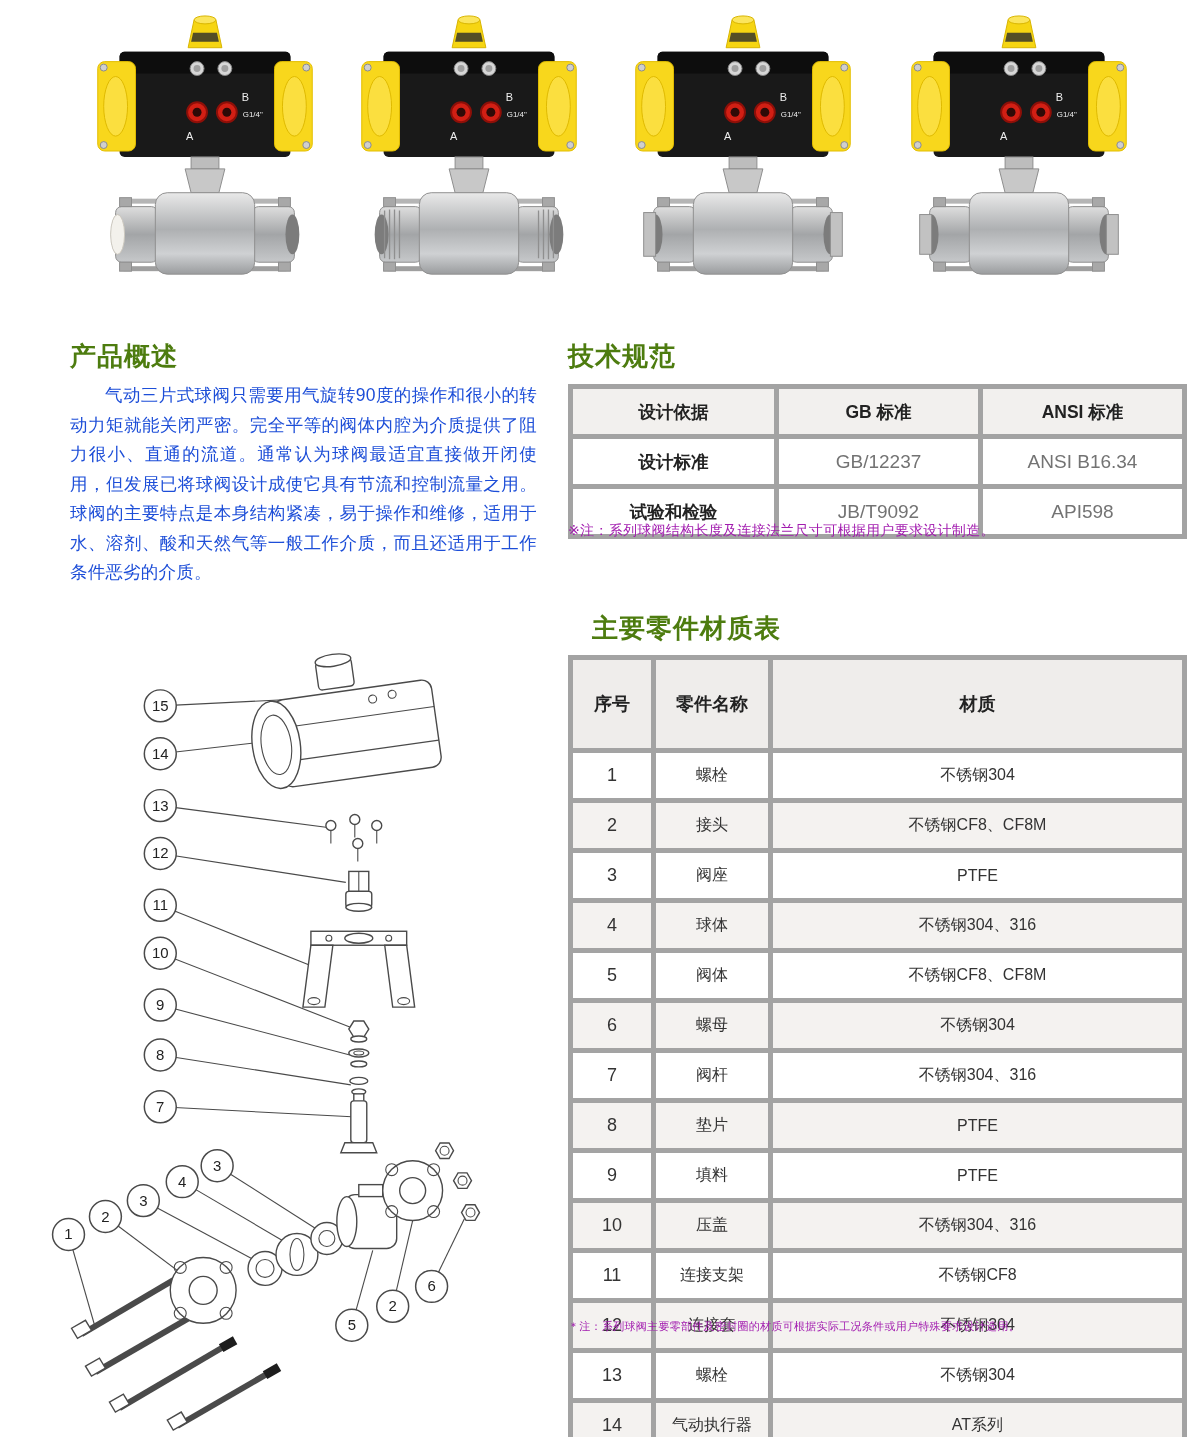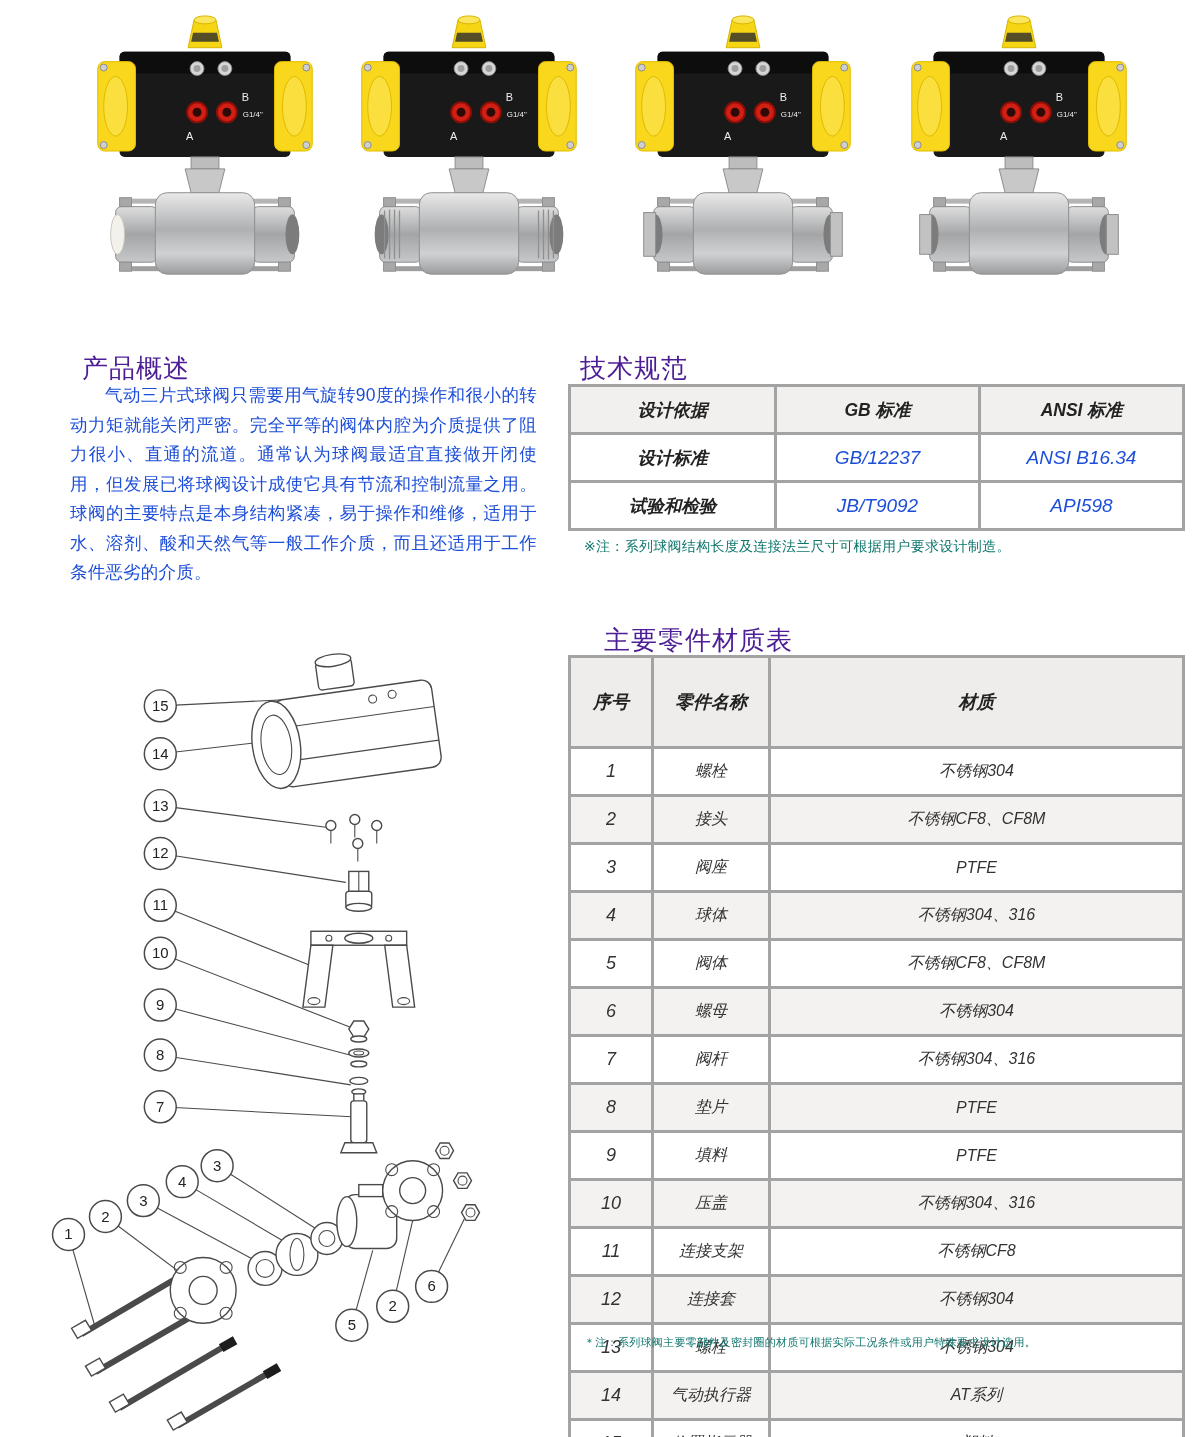--- a/index.html
+++ b/index.html
@@ -2,47 +2,47 @@
 <html><head>
 <meta charset="utf-8">
 <style>
   html,body{margin:0;padding:0;background:#fff;}
   .page{
     position:relative;width:1200px;height:1437px;background:#ffffff;overflow:hidden;
     font-family:"Liberation Sans","DejaVu Sans",sans-serif;color:#333;
   }
   
   .sec-title{
-    position:absolute;margin:12px;font-size:26px;font-weight:normal;color:#4c1d95;
+    position:absolute;margin:0;font-size:26px;font-weight:bold;color:#4d7c0f;
     letter-spacing:1px;line-height:30px;
   }
   #overview-title{left:70px;top:341px;}
   #tech-title{left:568px;top:341px;}
   #materials-title{left:592px;top:613px;}
   
   .overview-body{
     position:absolute;left:70px;top:381px;width:467px;margin:0;
     font-size:17.5px;line-height:29.5px;color:#1d4ed8;text-align:justify;
     text-indent:2em;letter-spacing:.2px;
   }
   
   table{border-collapse:collapse;table-layout:fixed;}
-  th,td{border:3px solid #a3a3a3;text-align:center;vertical-align:middle;
-        overflow:hidden;white-space:nowrap;font-style:italic;}
+  th,td{border:5px solid #a3a3a3;text-align:center;vertical-align:middle;
+        overflow:hidden;white-space:nowrap;}
   .spec{position:absolute;left:568px;top:384px;width:614px;}
   .spec th{background:#f2f0ee;font-size:17.5px;font-weight:bold;color:#222;height:43px;}
   .spec tr.data th{background:#ffffff;margin-left:35px;}
-  .spec td{background:#ffffff;font-size:19px;color:#1d4ed8;height:43px;font-weight:normal;}
+  .spec td{background:#ffffff;font-size:19px;color:#737373;height:43px;font-weight:normal;}
   .mat{position:absolute;left:568px;top:655px;width:614px;}
   .mat thead th{background:#efedeb;font-size:18px;font-weight:bold;color:#222;height:86px;}
   .mat td{background:#ffffff;font-size:16px;color:#333;height:43px;}
   .mat td.seq{font-size:18px;}
   .mat tbody tr:nth-child(even) td{background:#f4f2f0;}
   
-  .note{position:absolute;margin:16px;font-size:14px;color:#0f766e;letter-spacing:.3px;text-align:right;}
+  .note{position:absolute;margin:0;font-size:14px;color:#a21caf;letter-spacing:.3px;text-align:right;}
   #tech-note{left:568px;top:522px;}
   #mat-note{left:568px;top:1319px;font-size:11px;}
   
   .photo{position:absolute;top:6px;width:242px;height:290px;}
   #photo-1{left:84px;} #photo-2{left:348px;} #photo-3{left:622px;} #photo-4{left:898px;}
   
   .exploded{position:absolute;left:25px;top:640px;width:500px;height:795px;}
   .exploded .part{fill:#ffffff;stroke:#4a4a4a;stroke-width:1.4;}
   .exploded .thin{fill:none;stroke:#4a4a4a;stroke-width:1.1;}
   .exploded .leader{stroke:#4a4a4a;stroke-width:1.1;}

